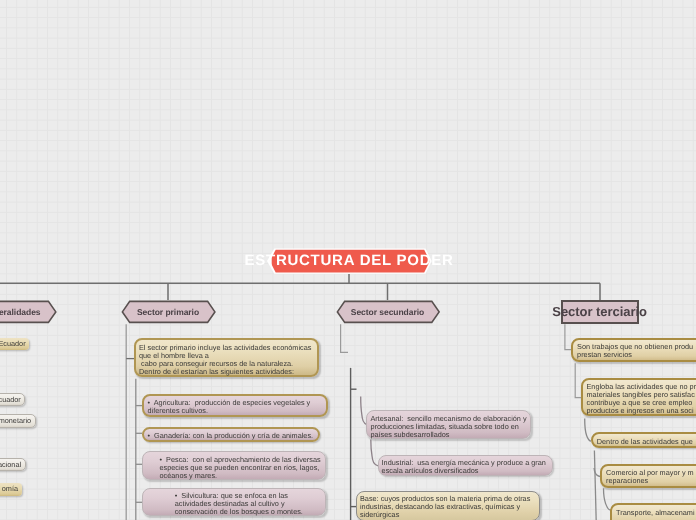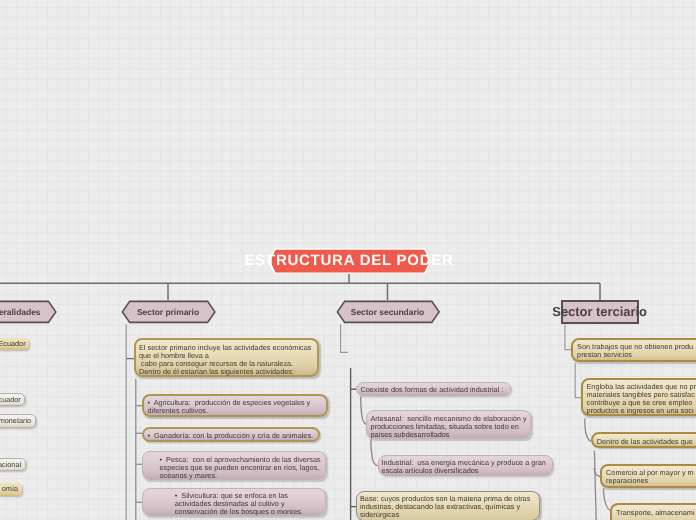--- a/index.html
+++ b/index.html
@@ -161,21 +161,20 @@
   </div>
 
   <div class="box tan" style="left:133.5px;top:338px;width:185px;height:38.5px;">El sector primario incluye las actividades económicas que el hombre lleva a
  cabo para conseguir recursos de la naturaleza.
 Dentro de él estarían las siguientes actividades:</div>
   <div class="box pinkgold" style="left:142px;top:393.5px;width:186px;height:23.5px;">•  Agricultura:  producción de especies vegetales y diferentes cultivos.</div>
   <div class="box pinkgold" style="left:142px;top:426.5px;width:177.5px;height:15px;">•  Ganadería: con la producción y cría de animales.</div>
   <div class="box pinkgray" style="left:141.5px;top:451px;width:184.5px;height:28.5px;padding-left:17px;">•  Pesca:  con el aprovechamiento de las diversas especies que se pueden encontrar en ríos, lagos, océanos y mares.</div>
   <div class="box pinkgray" style="left:141.7px;top:487.7px;width:184px;height:28.5px;padding-left:32px;">•  Silvicultura: que se enfoca en las actividades destinadas al cultivo y conservación de los bosques o montes.</div>
 
-  <div class="box pinkgray" style="left:356.3px;top:381.9px;width:154.3px;height:14.3px;padding:3.4px 2px 2px 3.2px;">Coexiste dos formas de actividad industrial :</div>
   <div class="box pinkgray" style="left:366.3px;top:410.4px;width:164.6px;height:28.6px;">Artesanal:  sencillo mecanismo de elaboración y producciones limitadas, situada sobre todo en países subdesarrollados</div>
   <div class="box tangray" style="left:355.8px;top:491px;width:184.4px;height:29.5px;">Base: cuyos productos son la materia prima de otras industrias, destacando las extractivas, químicas y siderúrgicas</div>
   <div class="box pinkgray" style="left:377.5px;top:454.5px;width:175.2px;height:21px;">Industrial:  usa energía mecánica y produce a gran escala artículos diversificados</div>
 
   <div class="box tanlt" style="left:571px;top:337.9px;width:160px;height:24.2px;padding:3.4px 4px 3px 4.1px;">Son trabajos que no obtienen produ
 prestan servicios</div>
   <div class="box tanlt" style="left:581px;top:377.7px;width:160px;height:38.8px;padding:3.4px 4px 3px 3.5px;">Engloba las actividades que no pr
 materiales tangibles pero satisfac
 contribuye a que se cree empleo
 productos e ingresos en una soci</div>

